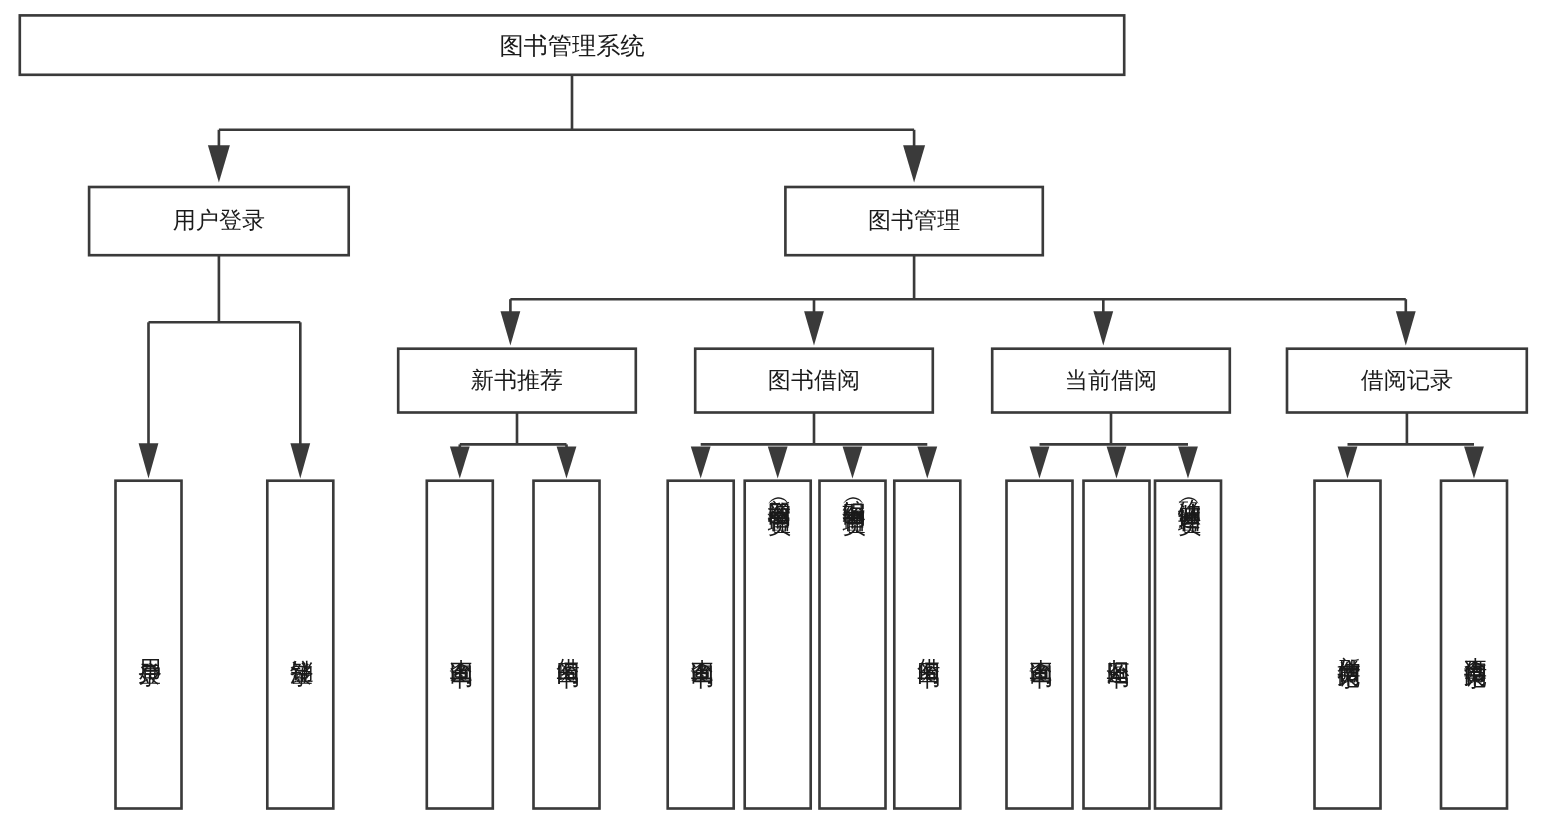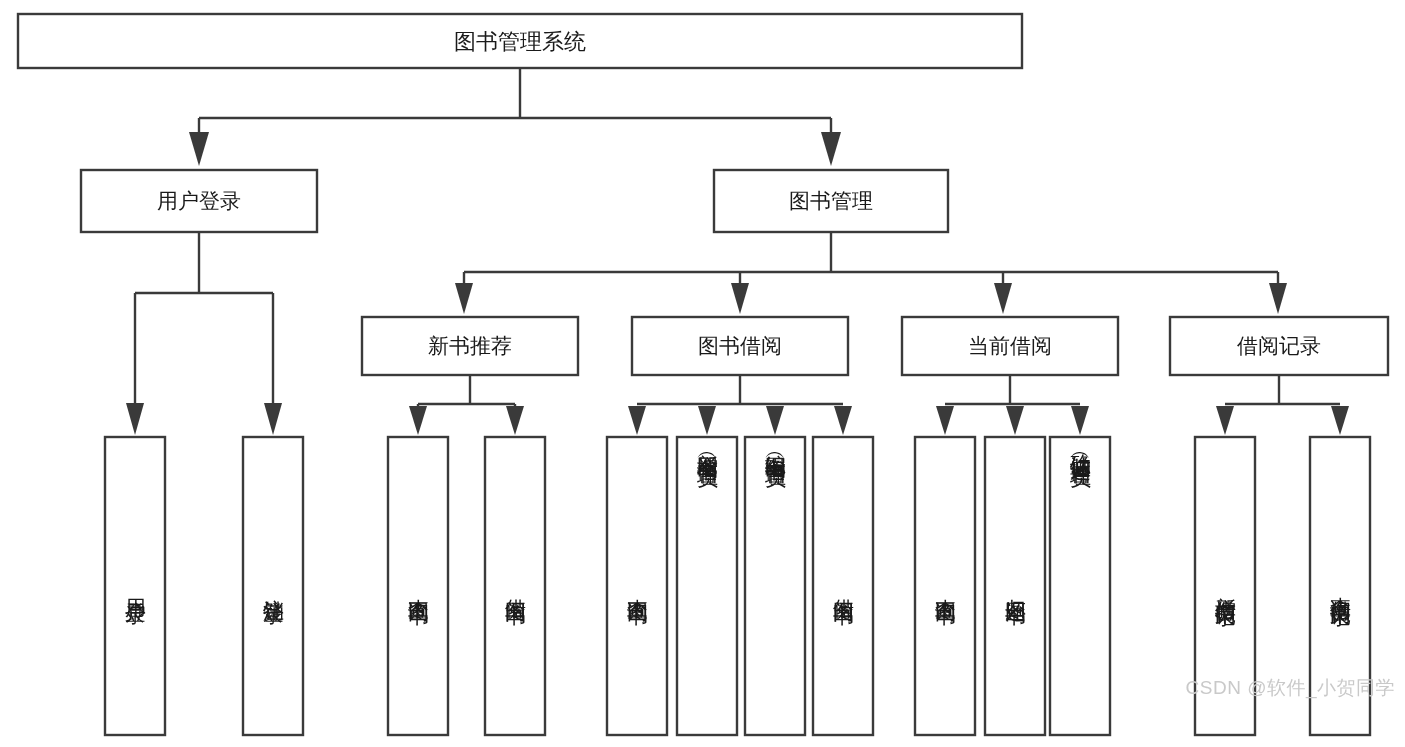--- a/index.html
+++ b/index.html
@@ -252,14 +252,13 @@
   <div class="leaf-label-wrap" style="left:1050px; top:437px; width:60px; height:298px; align-items:flex-start;">
     <span class="leaf-label">确认归还（管理员）</span>
   </div>
   <div class="leaf-label-wrap" style="left:1195px; top:437px; width:60px; height:298px;">
     <span class="leaf-label">新增借阅记录</span>
   </div>
   <div class="leaf-label-wrap" style="left:1310px; top:437px; width:60px; height:298px;">
     <span class="leaf-label">查询借阅记录</span>
   </div>
 
-  <div class="watermark">CSDN @软件_小贺同学</div>
 </div>
 
 </body></html>

